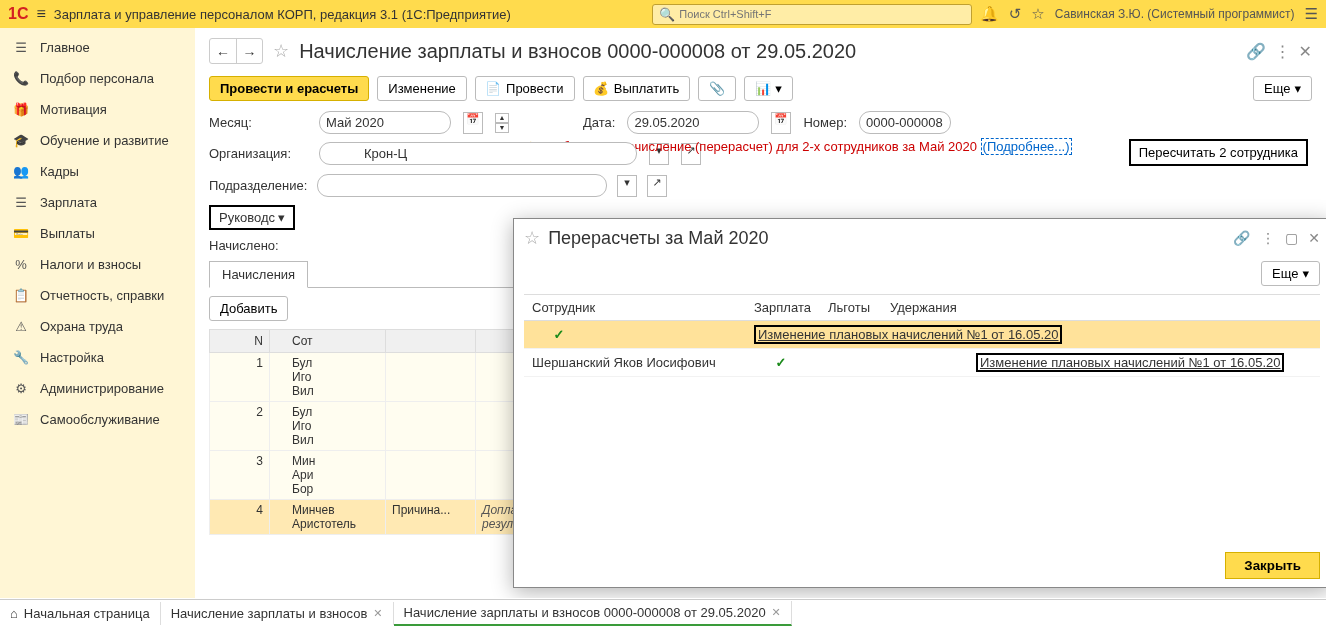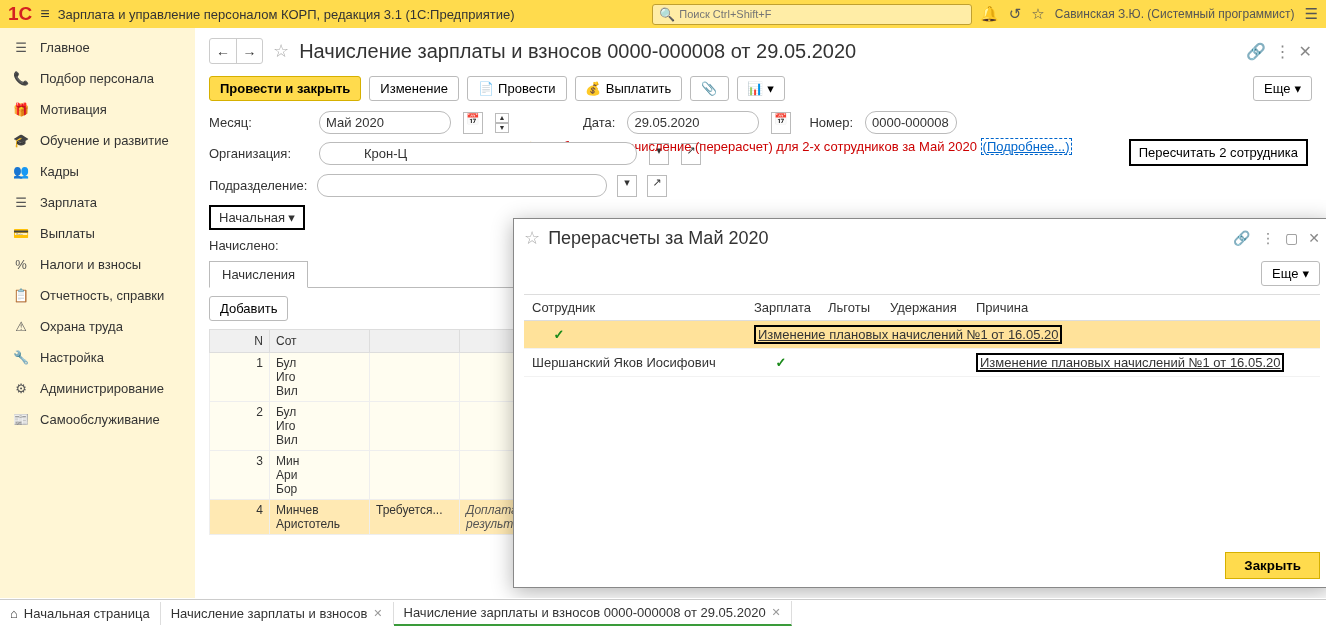--- a/index.html
+++ b/index.html
@@ -1,18 +1,18 @@
 <!DOCTYPE html>
 <html><head>
 <meta charset="utf-8">
 <style>
   * { box-sizing: border-box; margin: 0; padding: 0; font-family: Arial, sans-serif; }
   body { width: 1326px; height: 627px; background: #fff; font-size: 13px; color: #333; overflow: hidden; position: relative; }
   .top-bar { height: 28px; background: #ffdb4d; display: flex; align-items: center; padding: 0 8px; gap: 8px; }
-  .logo { color: #d42121; font-weight: bold; font-size: 19px; }
+  .logo { color: #d42121; font-weight: bold; font-size: 16px; }
   .burger { font-size: 16px; cursor: pointer; }
   .app-title { font-size: 13px; color: #333; }
   .search-box { margin-left: auto; background: rgba(255,255,255,0.5); border: 1px solid #c0a030; border-radius: 3px; padding: 2px 6px; width: 320px; display: flex; align-items: center; gap: 4px; color: #888; }
   .search-box input { border: none; background: transparent; outline: none; width: 100%; font-size: 11px; }
   .top-icons { display: flex; gap: 10px; align-items: center; font-size: 15px; color: #555; }
   .user-name { font-size: 12px; }
   .layout { display: flex; height: 570px; }
   .sidebar { width: 195px; background: #fff6d5; padding: 4px 0; }
   .sidebar-item { display: flex; align-items: center; gap: 10px; padding: 8px 12px; cursor: pointer; font-size: 13px; color: #333; }
   .sidebar-icon { width: 18px; text-align: center; color: #555; }
@@ -33,35 +33,35 @@
   .input-like { border: 1px solid #bbb; padding: 3px 6px; background: #fff; border-radius: 11px; font-size: 13px; display: inline-flex; align-items: center; }
   .month-input { width: 132px; }
   .calendar-btn { width: 20px; height: 22px; border: 1px solid #bbb; background: #fff; text-align: center; font-size: 11px; cursor: pointer; }
   .spinner { width: 14px; display: flex; flex-direction: column; }
   .spinner span { height: 10px; border: 1px solid #bbb; font-size: 7px; text-align: center; line-height: 7px; cursor: pointer; }
   .date-input { width: 132px; }
   .num-input { width: 92px; }
   .org-input { width: 318px; position: relative; padding-left: 44px; }
   .warning-row { display: flex; align-items: flex-start; gap: 4px; padding: 0 14px 4px 330px; margin-top: -30px; }
   .warning-text { color: #c00; font-size: 13px; line-height: 1.3; }
-  .warning-link { color: #06c; text-decoration: underline; border: 1px dashed #06c; padding: 0 1px; }
+  .warning-link { color: #06c; border: 1px dashed #06c; padding: 0 1px; }
   .recalc-btn { border: 2px solid #000; padding: 4px 8px; font-size: 13px; background: #fff; cursor: pointer; margin-left: auto; margin-right: 4px; }
   .dept-row { padding: 4px 14px; display: flex; align-items: center; gap: 10px; }
   .dept-input { width: 290px; }
   .fill-btn { border: 2px solid #000; background: #fff; padding: 3px 8px; display: inline-flex; gap: 3px; align-items: center; }
   .accr-label { padding: 4px 14px; }
   .tabs { display: flex; border-bottom: 1px solid #bbb; margin: 4px 14px 0; gap: 0; }
   .tab { padding: 5px 12px; border: 1px solid #bbb; background: #f5f5f5; cursor: pointer; font-size: 13px; margin-bottom: -1px; }
   .tab.active { background: #fff; border-bottom-color: #fff; }
   .tab-bar { display: flex; padding: 8px 14px; gap: 8px; }
   .grid { margin: 0 14px; }
   .grid-head { display: flex; background: #f0f0f0; border: 1px solid #ddd; font-size: 12px; }
   .grid-head div { padding: 4px 6px; border-right: 1px solid #ddd; }
   .gcol-n { width: 60px; text-align: right; }
-  .gcol-emp { width: 100px; }
+  .gcol-emp { width: 100px; margin-left: 16px; }
   .gcol-pod { width: 90px; }
   .gcol-nach { width: 100px; }
   .gcol-rez { width: 190px; }
   .gcol-val { width: 100px; text-align: right; }
   .gcol-unit { width: 50px; }
   .gcol-pok { flex: 1; }
   .grid-row { display: flex; border: 1px solid #eee; border-top: none; background: #fffdf0; font-size: 12px; }
   .grid-row div { padding: 3px 6px; border-right: 1px solid #eee; }
   .grid-row.highlight { background: #ffe9b3; }
   .grid-row .italic { font-style: italic; color: #555; }
@@ -177,41 +177,41 @@
       <span class="star-icon">☆</span>
       <span class="doc-title">Начисление зарплаты и взносов 0000-000008 от 29.05.2020</span>
       <div class="hdr-right">
         <span>🔗</span>
         <span>⋮</span>
         <span>✕</span>
       </div>
     </div>
 
     <div class="toolbar">
-      <button class="btn btn-yellow">Провести и закрыть</button>
+      <button class="btn btn-yellow">Провести и ерасчеты</button>
       <button class="btn">Изменение</button>
       <button class="btn">📄 <span>Провести</span></button>
       <button class="btn">💰 <span>Выплатить</span></button>
       <button class="btn">📎</button>
       <button class="btn">📊 ▾</button>
       <button class="btn btn-more"><span>Еще</span> ▾</button>
     </div>
 
     <div class="form-row">
       <span class="form-label">Месяц:</span>
       <span class="input-like month-input">Май 2020</span>
       <span class="calendar-btn">📅</span>
       <div class="spinner">
           <span>▲</span>
           <span>▼</span>
         </div>
       <span style="margin-left:62px">Дата:</span>
       <span class="input-like date-input">29.05.2020</span>
       <span class="calendar-btn">📅</span>
-      <span style="margin-left:6px">Номер:</span>
+      <span style="margin-left:0">Номер:</span>
       <span class="input-like num-input">0000-000008</span>
     </div>
 
     <div class="form-row">
       <span class="form-label">Организация:</span>
       <span class="input-like org-input">Крон-Ц</span>
       <span class="calendar-btn">▾</span>
       <span class="calendar-btn">↗</span>
     </div>
     <div class="warning-row">
@@ -222,21 +222,21 @@
       <button class="recalc-btn">Пересчитать 2 сотрудника</button>
     </div>
 
     <div class="dept-row">
       <span class="form-label">Подразделение:</span>
       <span class="input-like dept-input">&nbsp;</span>
       <span class="calendar-btn">▾</span>
       <span class="calendar-btn">↗</span>
     </div>
     <div style="padding:4px 14px">
-      <span class="fill-btn"><span>Начальная</span> ▾</span>
+      <span class="fill-btn"><span>Руководс</span> ▾</span>
     </div>
 
     <div class="accr-label">Начислено:</div>
 
     <div class="tabs">
       <div class="tab active">Начисления</div>
       <div class="tab" style="margin-left:auto">ерасчеты</div>
     </div>
 
     <div class="tab-bar">
@@ -289,21 +289,21 @@
             <div class="gcol-nach italic"></div>
             <div class="gcol-rez"></div>
             <div class="gcol-val"></div>
             <div class="gcol-unit"></div>
             <div class="gcol-pok italic">Оклад</div>
           </div>
           <div class="grid-row highlight">
             <div class="gcol-n">4</div>
             <div class="gcol-emp" style="white-space:pre-line">Минчев
 Аристотель</div>
-            <div class="gcol-pod">Требуется...</div>
+            <div class="gcol-pod">Причина...</div>
             <div class="gcol-nach italic">Доплата по результа...</div>
             <div class="gcol-rez"></div>
             <div class="gcol-val">17,00</div>
             <div class="gcol-unit">дн.</div>
             <div class="gcol-pok italic">Оценка эффективн</div>
           </div>
         </div>
     </div>
 
     <div class="modal">
@@ -318,21 +318,20 @@
         </div>
       </div>
       <div class="modal-toolbar">
         <button class="btn btn-more"><span>Еще</span> ▾</button>
       </div>
       <div class="modal-grid-head">
         <div class="mcol-emp">Сотрудник</div>
         <div class="mcol-sal">Зарплата</div>
         <div class="mcol-ben">Льготы</div>
         <div class="mcol-ded">Удержания</div>
-        <div class="mcol-rsn">Причина</div>
       </div>
       <div id="modal-body">
           <div class="modal-row sel">
             <div class="mcol-sal"><span class="check">✓</span></div>
             <div class="mcol-ben"></div>
             <div class="mcol-ded"></div>
             <div class="mcol-rsn"><span class="reason-box"><span class="reason-link">Изменение плановых начислений №1 от 16.05.20</span></span></div>
           </div>
           <div class="modal-row">
             <div class="mcol-emp">Шершанский Яков Иосифович</div>

